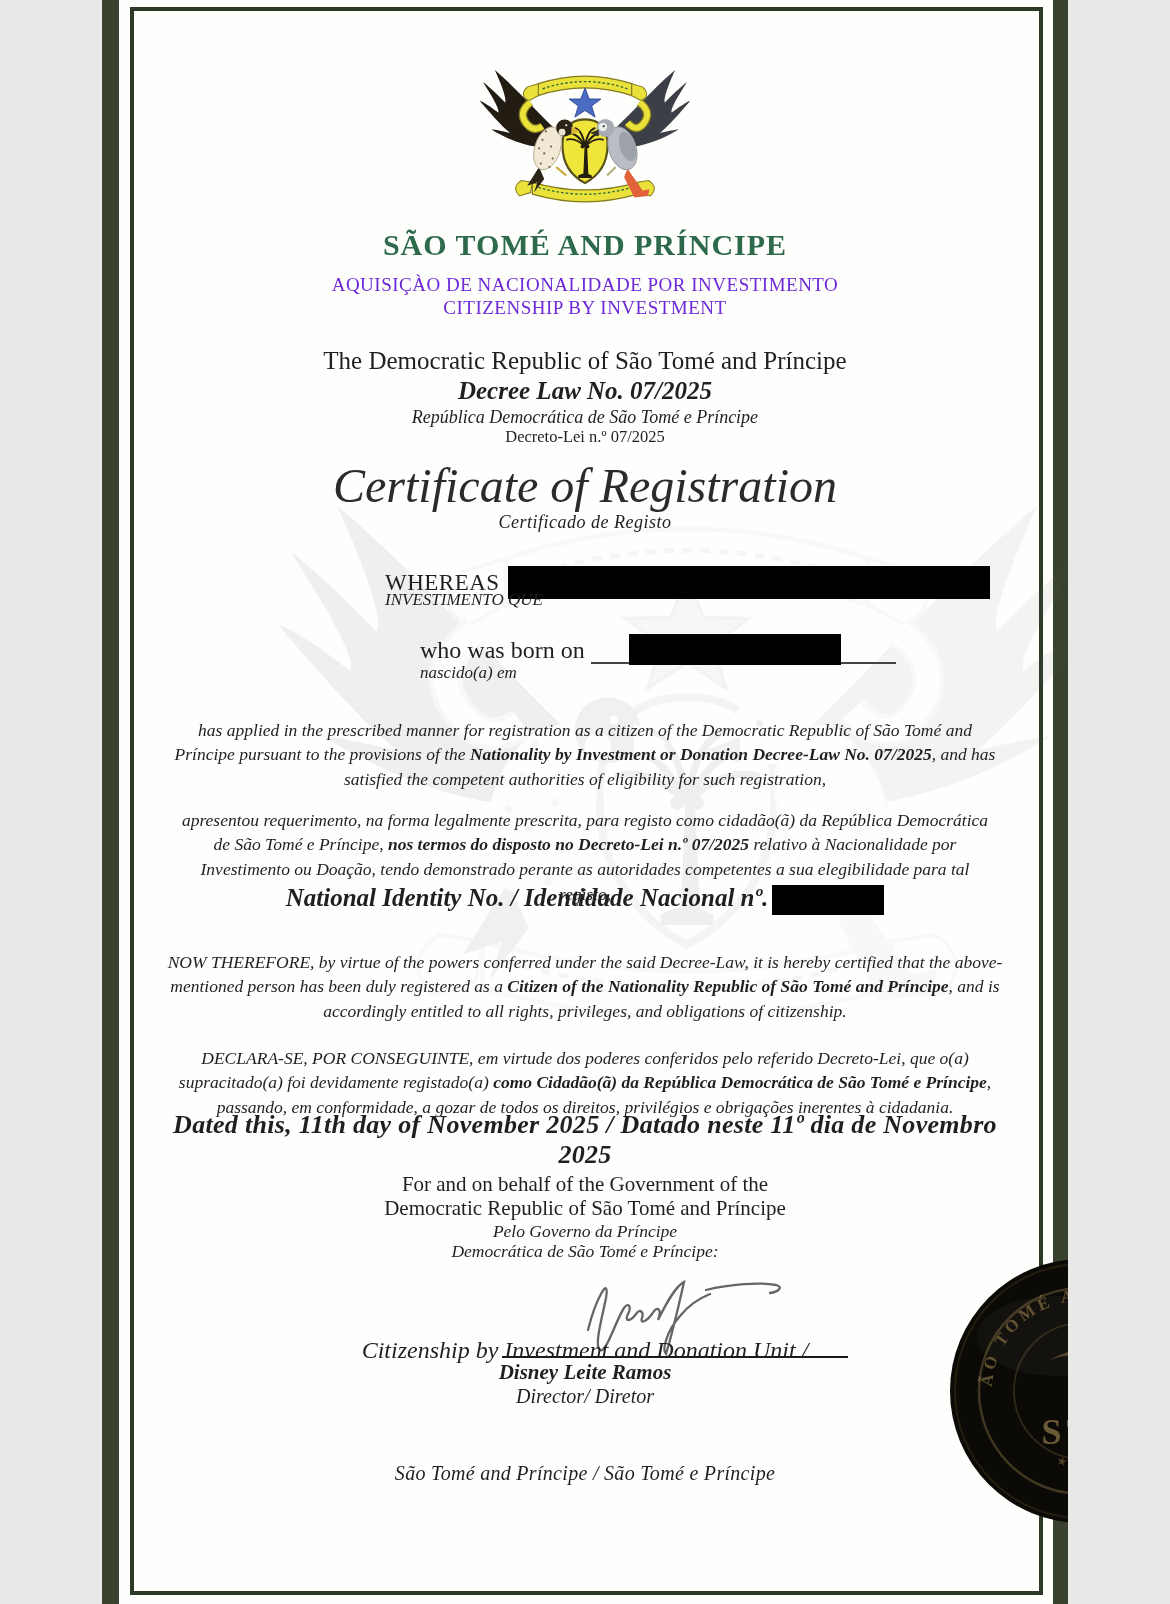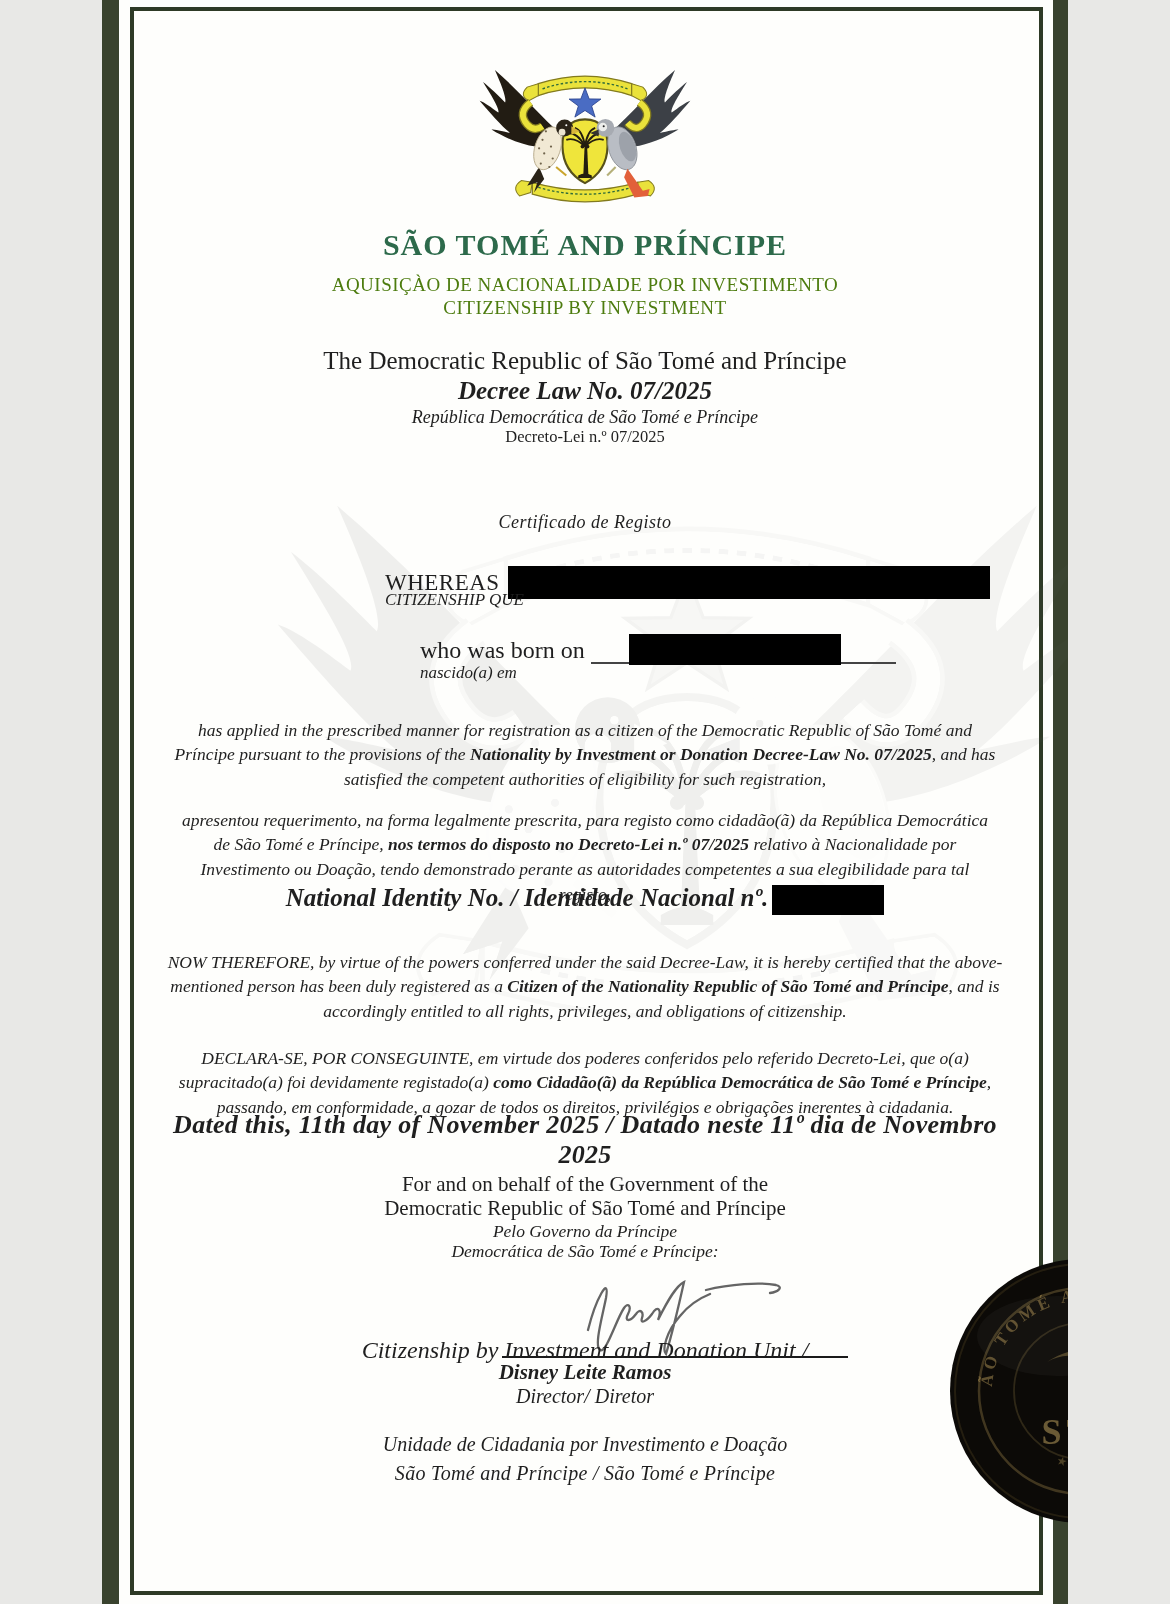--- a/index.html
+++ b/index.html
@@ -14,21 +14,21 @@
   
   .frame-inner{position:absolute;left:28px;top:7px;right:25px;bottom:9px;border:4px solid #2e3a26;pointer-events:none;}
   
   .watermark{position:absolute;left:85px;top:420px;width:1000px;height:660px;
     filter:grayscale(1) brightness(1.45) opacity(0.07);pointer-events:none;}
   .watermark svg{width:100%;height:100%;}
   .abs{position:absolute;left:60px;right:60px;text-align:center;}
   .crest-wrap{position:absolute;left:0;right:0;top:48px;text-align:center;}
   .crest-wrap svg{width:272px;height:170px;}
   .country-title{top:228px;font-size:30px;font-weight:bold;color:#2d6a4b;letter-spacing:1px;}
-  .sub-line{font-size:19px;color:#4d7c0f;letter-spacing:.5px;}
+  .sub-line{font-size:19px;color:#6d28d9;letter-spacing:.5px;}
   .sub1{top:274px;} .sub2{top:297px;}
   .republic{top:347px;font-size:25px;}
   .decree{top:377px;font-size:25px;font-weight:bold;font-style:italic;}
   .republic-pt{top:407px;font-size:18px;font-style:italic;}
   .decreto-pt{top:427px;font-size:16.5px;}
   .cert-title{top:458px;font-size:48px;font-style:italic;color:#2b2b2b;}
   .cert-pt{top:512px;font-size:18px;font-style:italic;letter-spacing:.5px;}
   .redact{background:#000;display:inline-block;vertical-align:middle;}
   .whereas-row{position:absolute;left:283px;top:556px;display:flex;align-items:center;margin-top:10px;}
   .whereas-label{font-size:23px;letter-spacing:.5px;}
@@ -151,27 +151,28 @@
 
   <div class="abs country-title">SÃO TOMÉ AND PRÍNCIPE</div>
   <div class="abs sub-line sub1">AQUISIÇÀO DE NACIONALIDADE POR INVESTIMENTO</div>
   <div class="abs sub-line sub2">CITIZENSHIP BY INVESTMENT</div>
 
   <div class="abs republic">The Democratic Republic of São Tomé and Príncipe</div>
   <div class="abs decree">Decree Law No. 07/2025</div>
   <div class="abs republic-pt">República Democrática de São Tomé e Príncipe</div>
   <div class="abs decreto-pt">Decreto-Lei n.º 07/2025</div>
 
+  <div class="abs cert-title">Certificate of Registration</div>
   <div class="abs cert-pt">Certificado de Registo</div>
 
   <div class="whereas-row">
     <span class="whereas-label">WHEREAS</span>
     <span class="redact whereas-bar"></span>
   </div>
-  <div class="considerando">CITIZENSHIP QUE</div>
+  <div class="considerando">INVESTIMENTO QUE</div>
 
   <div class="born-row">
     <span class="born-label">who was born on</span>
     <span class="born-line">
       <span class="redact born-bar"></span>
     </span>
   </div>
   <div class="nascido">nascido(a) em</div>
 
   <p class="abs para p-applied"><span>has applied in the prescribed manner for registration as a citizen of the Democratic Republic of São Tomé and Príncipe pursuant to the provisions of the </span><b>Nationality by Investment or Donation Decree-Law No. 07/2025</b><span>, and has satisfied the competent authorities of eligibility for such registration,</span></p>
@@ -195,21 +196,20 @@
 
   <div class="sig-scrawl">
     <svg viewBox="0 0 240 100">
       <path d="M18,72 C26,40 40,16 36,40 C32,60 24,88 30,92 C36,96 46,62 54,50 C58,44 62,48 58,56 C54,64 60,64 66,56 C70,50 74,54 72,60 C70,66 76,64 82,56 C88,46 92,52 88,62 C98,42 106,28 114,24 C110,42 102,76 96,96 C92,92 96,74 110,58 C118,48 130,40 140,36 M136,32 C160,26 190,24 206,27 C214,29 208,34 200,35" fill="none" stroke="#4a4a4a" stroke-width="2.3" stroke-linecap="round" opacity="0.85"></path>
     </svg>
   </div>
   <div class="sig-line"></div>
   <div class="abs sig-name">Disney Leite Ramos</div>
   <div class="abs sig-title">Director/ Diretor</div>
   <div class="abs sig-unit1">Citizenship by Investment and Donation Unit /</div>
-  <div class="abs sig-unit2">Unidade de Cidadania por Investimento e Doação</div>
   <div class="abs sig-country">São Tomé and Príncipe / São Tomé e Príncipe</div>
 
   <div class="seal">
     <svg viewBox="0 0 270 270">
       <defs>
         <path id="sealTop" d="M45,135 A90,90 0 1 1 225,135"></path>
         <path id="sealBottom" d="M58,135 A77,77 0 0 0 212,135"></path>
       </defs>
       <circle cx="135" cy="135" r="132" fill="#0c0a07"></circle>
       <circle cx="135" cy="135" r="127" fill="none" stroke="rgba(150,120,60,0.18)" stroke-width="2"></circle>

